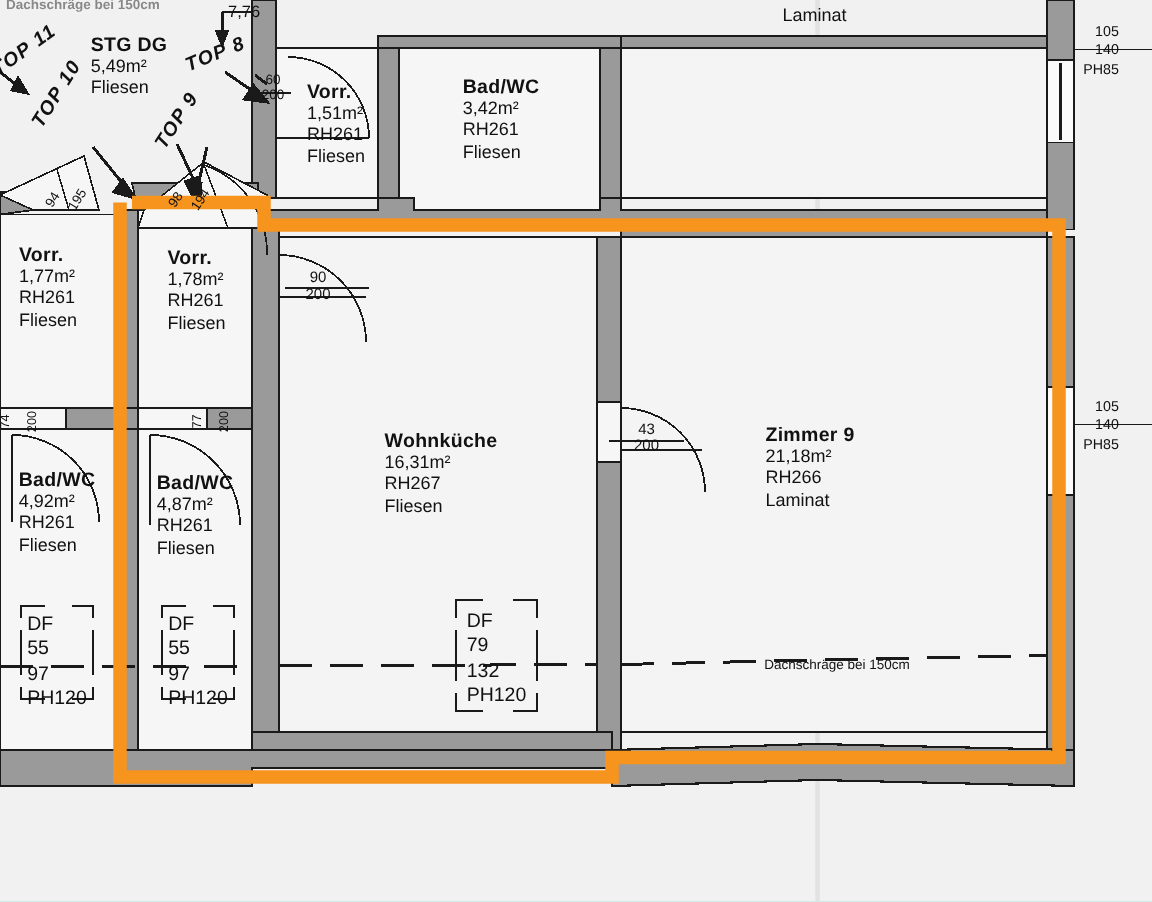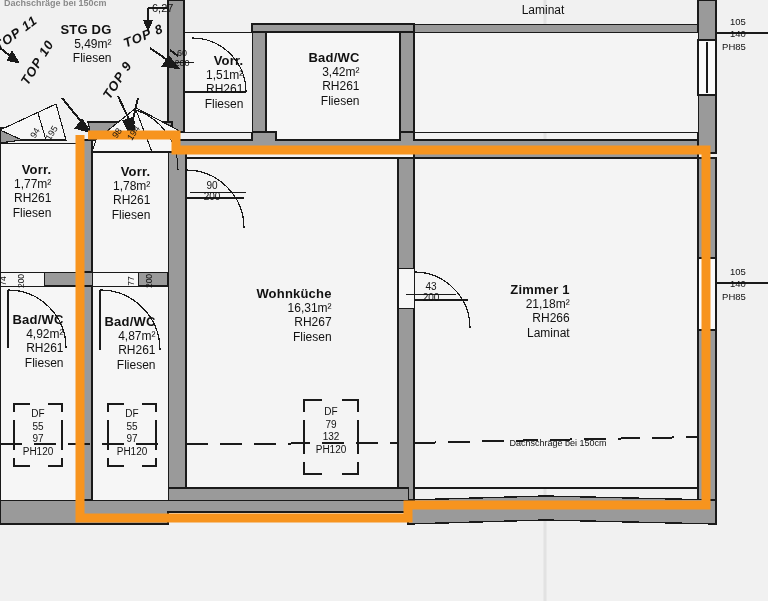--- a/index.html
+++ b/index.html
@@ -1,27 +1,27 @@
 <!DOCTYPE html>
 <html><head>
 <meta charset="utf-8">
 <style>
   html,body{margin:0;padding:0;background:#fff;}
   body{font-family:"Liberation Sans",sans-serif;}
   #plan{position:relative;width:768px;height:601px;overflow:hidden;
         background:#14b8a6;}
   #plan svg{position:absolute;left:0;top:0;}
-  .lbl{position:absolute;text-align:right;color:#111;line-height:1.18;
+  .lbl{position:absolute;text-align:left;color:#111;line-height:1.18;
        white-space:nowrap;-webkit-font-smoothing:none;}
   .rname{font-weight:bold;font-size:13px;letter-spacing:.2px;}
   .rsub{font-size:12px;}
   .dim{position:absolute;font-size:9px;color:#111;text-align:center;white-space:nowrap;}
   .topnum{position:absolute;font-size:13px;font-weight:bold;font-style:italic;color:#111;
           letter-spacing:1px;white-space:nowrap;transform-origin:left center;}
-  .dflbl{position:absolute;font-size:10px;text-align:center;color:#111;line-height:1.25;white-space:nowrap;}
+  .dflbl{position:absolute;font-size:13px;text-align:left;color:#111;line-height:1.25;white-space:nowrap;}
   .sidedim{position:absolute;font-size:9.5px;text-align:right;color:#111;line-height:1.3;white-space:nowrap;}
   .dach{position:absolute;font-size:9px;color:#111;white-space:nowrap;}
   .hdr{position:absolute;font-size:9px;color:#333;white-space:nowrap;font-weight:bold;}
   .vd{position:absolute;font-size:8.5px;color:#111;white-space:nowrap;
       transform-origin:center center;transform:rotate(-90deg);}
 </style>
 </head>
 <body>
 
 <div id="plan">
@@ -172,21 +172,21 @@
       <line x1="190" y1="192" x2="246" y2="192" stroke="#1a1a1a" stroke-width="1"></line>
       <line x1="406" y1="294" x2="456" y2="294" stroke="#1a1a1a" stroke-width="1"></line>
       <line x1="170" y1="62" x2="194" y2="62" stroke="#1a1a1a" stroke-width="1"></line>
     </g>
 
     <polyline points="88,135 176,135 176,150 706,150 706,505 408,505 408,518 80,518 80,135" fill="none" stroke="#F7941E" stroke-width="9" stroke-linejoin="miter"></polyline>
   </svg>
 
   <div class="hdr" style="left:4px;top:-2px;opacity:.55;">Dachschräge bei 150cm</div>
 
-  <div class="dim" style="left:152px;top:2px;font-size:11px;">6,27</div>
+  <div class="dim" style="left:152px;top:2px;font-size:11px;">7,76</div>
 
   <div class="lbl rsub" style="left:543px;top:3px;transform:translateX(-50%);">Laminat</div>
 
   <div class="lbl" style="left:86px;top:22px;transform:translateX(-50%);">
     <div class="rname">STG DG</div>
     <div class="rsub">5,49m²</div>
     <div class="rsub">Fliesen</div>
   </div>
 
   <div class="lbl" style="left:224px;top:53px;transform:translateX(-50%);">
@@ -232,21 +232,21 @@
   </div>
 
   <div class="lbl" style="left:294px;top:286px;transform:translateX(-50%);">
     <div class="rname">Wohnküche</div>
     <div class="rsub">16,31m²</div>
     <div class="rsub">RH267</div>
     <div class="rsub">Fliesen</div>
   </div>
 
   <div class="lbl" style="left:540px;top:282px;transform:translateX(-50%);">
-    <div class="rname">Zimmer 1</div>
+    <div class="rname">Zimmer 9</div>
     <div class="rsub">21,18m²</div>
     <div class="rsub">RH266</div>
     <div class="rsub">Laminat</div>
   </div>
 
   <div class="topnum" style="left:-4px;top:40px;transform:rotate(-36deg);">TOP 11</div>
   <div class="topnum" style="left:24px;top:76px;transform:rotate(-58deg);">TOP 10</div>
   <div class="topnum" style="left:106px;top:90px;transform:rotate(-57deg);">TOP 9</div>
   <div class="topnum" style="left:124px;top:36px;transform:rotate(-22deg);">TOP 8</div>
 

